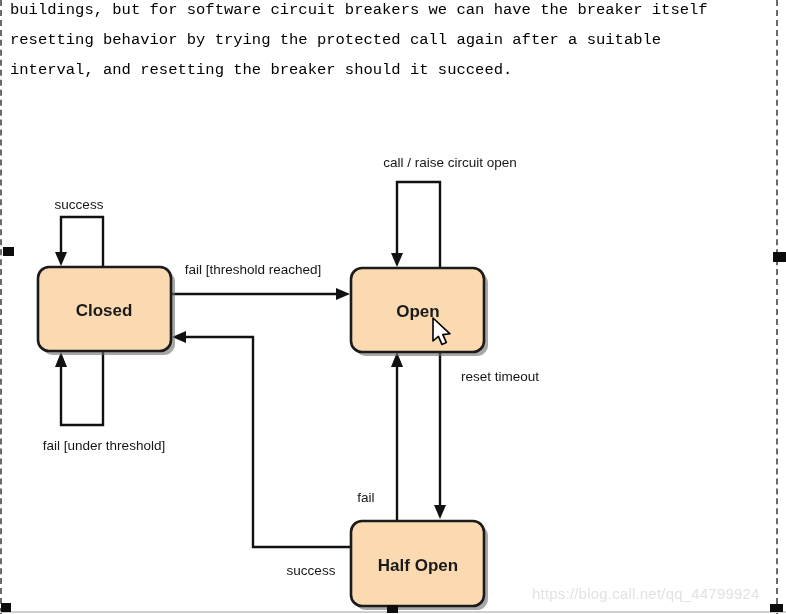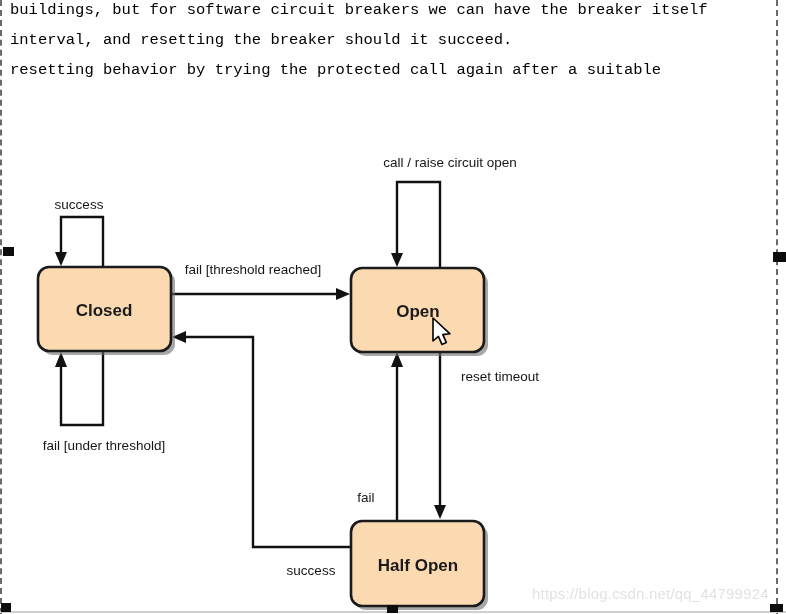--- a/index.html
+++ b/index.html
@@ -33,22 +33,22 @@
   .watermark{
     position:absolute;left:532px;top:585px;width:250px;
     font-size:15px;letter-spacing:0.2px;color:#e2e2e2;white-space:nowrap;
   }
 </style>
 </head>
 <body>
 
 <div class="paragraph">
   <div class="line">buildings, but for software circuit breakers we can have the breaker itself</div>
+  <div class="line">resetting behavior by trying the protected call again after a suitable</div>
   <div class="line">interval, and resetting the breaker should it succeed.</div>
-  <div class="line">resetting behavior by trying the protected call again after a suitable</div>
 </div>
 
 <div>
 <svg class="diagram-svg" width="786" height="614" viewBox="0 0 786 614">
 
   <g fill="none" stroke="#111111" stroke-width="2.4">
     <path d="M 103 267 V 217 H 61 V 255"></path>
     <path d="M 103 351 V 425 H 61 V 367"></path>
     <path d="M 440 268 V 182 H 397 V 255"></path>
     <path d="M 171 294 H 338"></path>
@@ -88,21 +88,21 @@
   <text class="edge-label" x="253" y="274" text-anchor="middle">fail [threshold reached]</text>
   <text class="edge-label" x="104" y="450" text-anchor="middle">fail [under threshold]</text>
   <text class="edge-label" x="500" y="381" text-anchor="middle">reset timeout</text>
   <text class="edge-label" x="366" y="502" text-anchor="middle">fail</text>
   <text class="edge-label" x="311" y="575" text-anchor="middle">success</text>
 
   <polygon points="433,318 433,341 438.4,336.4 441.9,344.4 446.3,342.4 442.8,334.6 450,333.8" fill="#ffffff" stroke="#000000" stroke-width="1.6" stroke-linejoin="round"></polygon>
 </svg>
 </div>
 
-<div class="watermark">https://blog.csdn.net/qq_44799924</div>
+<div class="watermark">https://blog.call.net/qq_44799924</div>
 
 <div class="sel-border-left"></div>
 <div class="sel-border-right"></div>
 <div class="sel-border-bottom"></div>
 <div class="handle h-left-mid"></div>
 <div class="handle h-right-mid"></div>
 <div class="handle h-bottom-left"></div>
 <div class="handle h-bottom-center"></div>
 <div class="handle h-bottom-right"></div>
 

